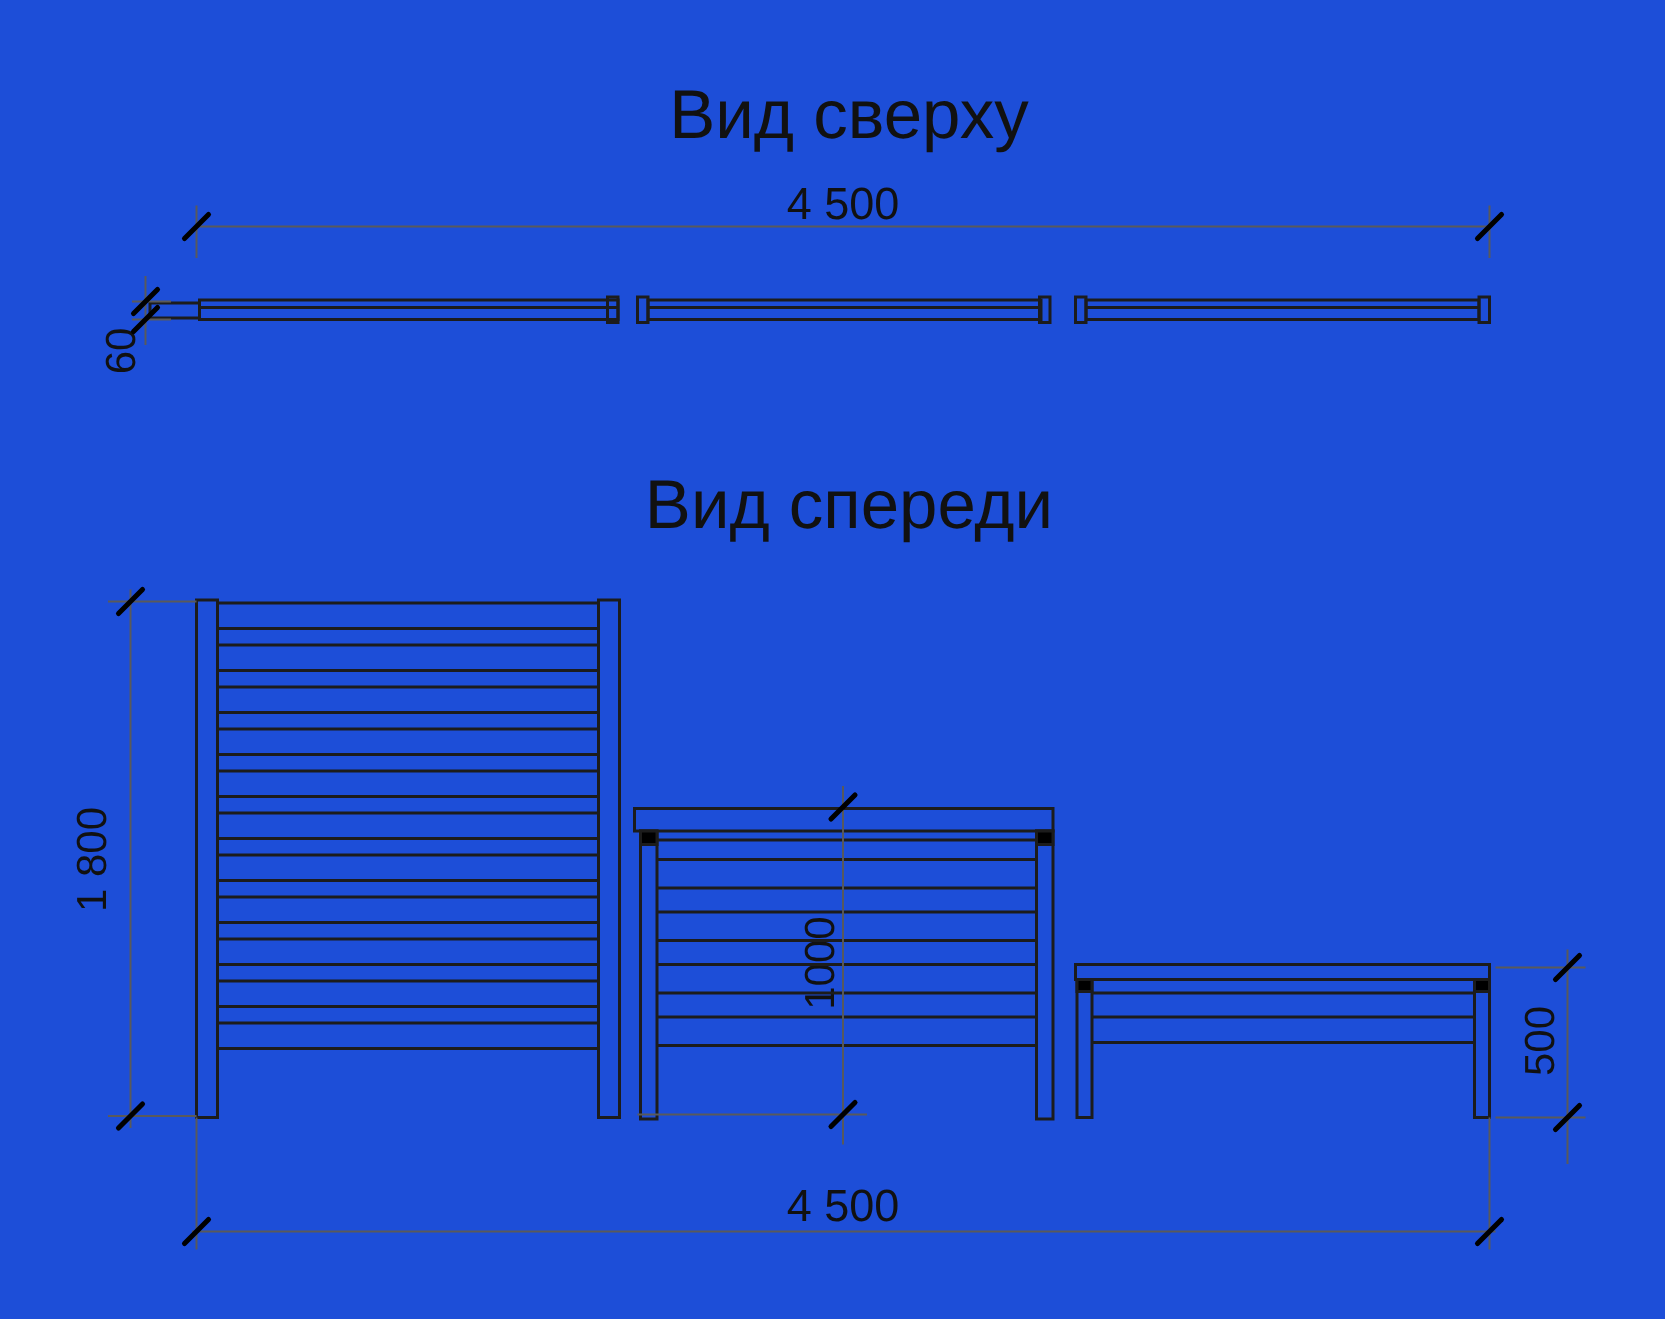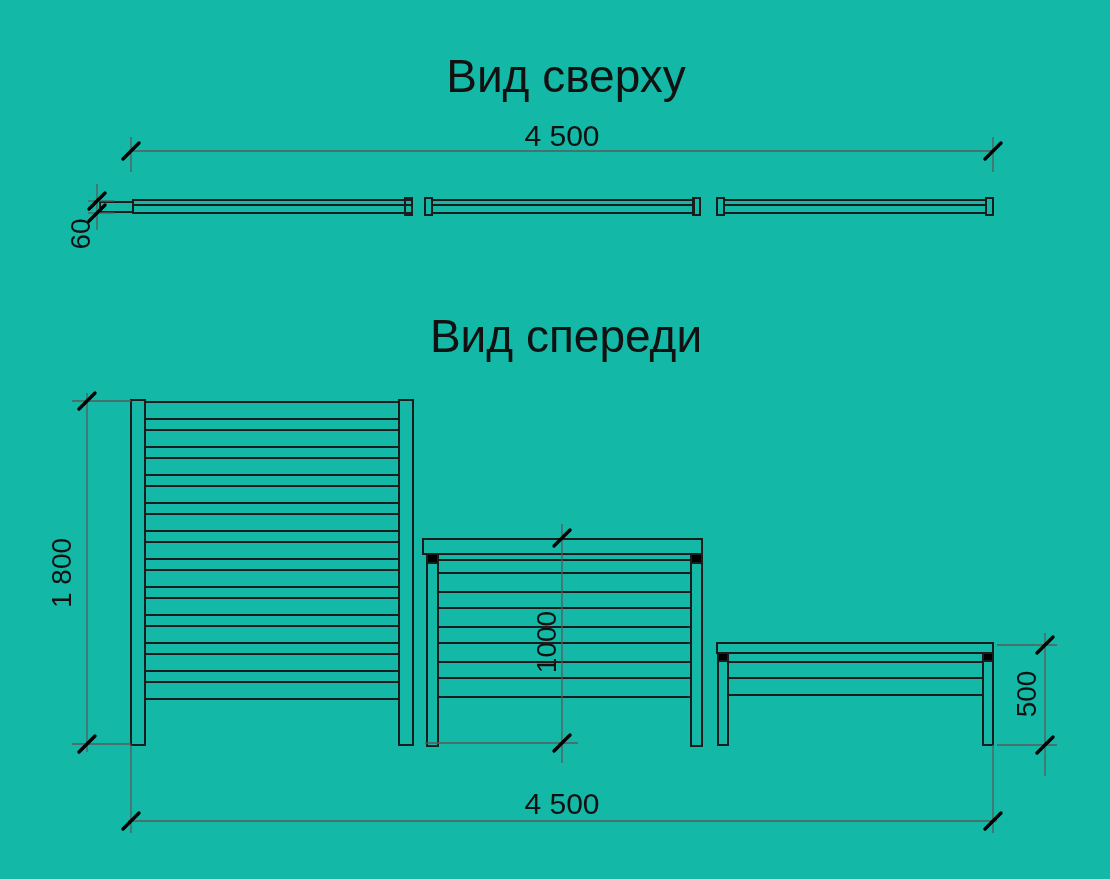--- a/index.html
+++ b/index.html
@@ -1,16 +1,16 @@
 <!DOCTYPE html>
 <html><head>
 <meta charset="utf-8">
 <style>
   html,body{margin:0;padding:0;background:#ffffff;}
-  .stage{position:relative;width:1110px;height:879px;background:#14b8a6;overflow:hidden;text-align:center;}
+  .stage{position:relative;width:1110px;height:879px;background:#1d4ed8;overflow:hidden;text-align:center;}
   svg{display:block;}
   text{font-family:"Liberation Sans","DejaVu Sans",sans-serif;fill:#111;}
   .title{font-size:46px;letter-spacing:0px;}
   .dim{font-size:30px;}
   .dimr{font-size:28px;}
 </style>
 </head>
 <body>
 
 <div class="stage">

